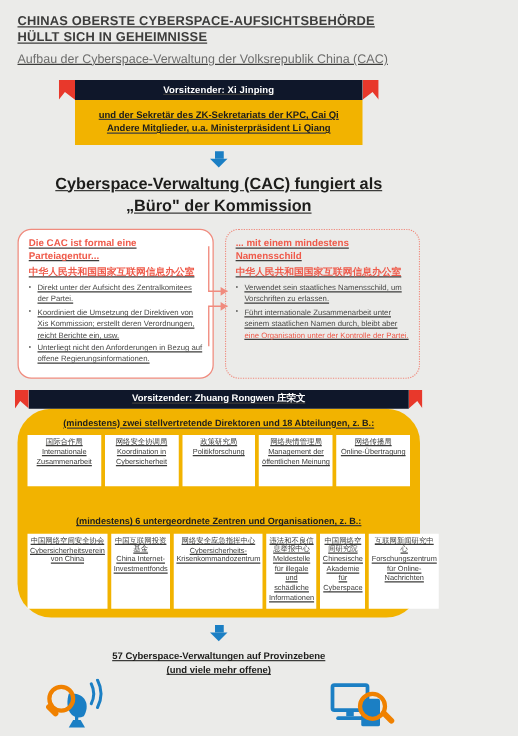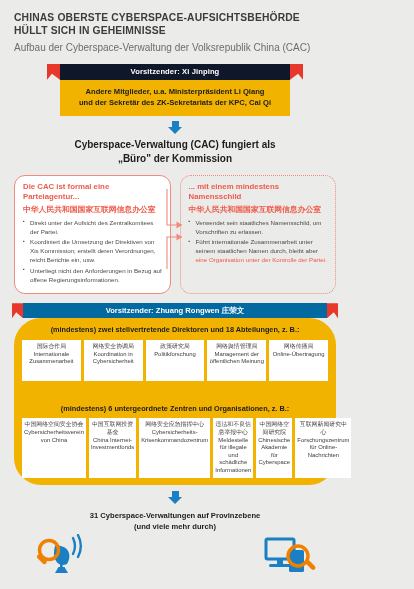--- a/index.html
+++ b/index.html
@@ -4,21 +4,21 @@
 <style>
   html,body{margin:0;padding:0;}
   body{
     width:414px;height:589px;
     background:#ebebe9;
     font-family:"Liberation Sans","DejaVu Sans",sans-serif;
     color:#3c3c3b;
     overflow:hidden;
     position:relative;
   }
-  .page{position:relative;width:350px;height:589px;}
+  .page{position:relative;width:350px;height:589px;text-decoration:underline;}
 
   
   .hdr{padding:12px 14px 0 14px;}
   .hdr-title{
     font-size:10.3px;font-weight:bold;letter-spacing:.15px;
     color:#3c3c3b;line-height:1.25;text-transform:uppercase;
   }
   .hdr-sub{
     font-size:10px;color:#6d6d6c;margin-top:3px;line-height:1.3;
   }
@@ -51,21 +51,21 @@
     margin:5px auto 4px auto;width:15px;
   }
   .arrow-blue .stem{width:7px;height:6px;background:#1b7fc4;margin:0 auto;}
   .arrow-blue .tip{
     width:0;height:0;border-left:7.5px solid transparent;
     border-right:7.5px solid transparent;border-top:7px solid #1b7fc4;
   }
 
   .cap-center{text-align:center;}
   .cap-center .l{
-    font-size:10px;font-weight:bold;color:#1d1d1b;line-height:1.45;
+    font-size:13px;font-weight:bold;color:#1d1d1b;line-height:1.45;
   }
 
   
   .cac-row{
     display:flex;margin:8px 14px 0 14px;gap:9px;position:relative;
   }
   .cac-box{flex:1;position:relative;padding:6px 7px 7px 8px;border-radius:11px;}
   .cac-left{border:1px solid #f08b7e;background:#ffffff;}
   .cac-right{border:1px dotted #f08b7e;background:transparent;}
   .cac-h1{
@@ -85,21 +85,21 @@
   }
   .hl{color:#ef5a4a;}
   .connector{
     position:absolute;left:50%;top:6px;transform:translateX(-50%);
     width:18px;height:96px;pointer-events:none;
   }
 
   
   .panel{margin:9px 14px 0 14px;position:relative;}
   .panel-ribbon{
-    position:relative;background:#0369a1;height:15px;
+    position:relative;background:#0f172a;height:15px;
     display:flex;align-items:center;justify-content:center;
     margin:0 9px;
   }
   .panel-ribbon:before,.panel-ribbon:after{
     content:"";position:absolute;top:0;width:11px;height:15px;background:#e8382b;
   }
   .panel-ribbon:before{left:-11px;clip-path:polygon(0 0,100% 0,100% 100%,38% 60%,0 100%);}
   .panel-ribbon:after{right:-11px;clip-path:polygon(0 0,100% 0,100% 100%,62% 60%,0 100%);}
   .panel-ribbon span{font-size:7.6px;font-weight:bold;color:#fff;}
   .panel-body{background:#f2b300;padding:5px 8px 7px 8px;border-radius:27px;}
@@ -148,22 +148,22 @@
   <div class="hdr">
     <div class="hdr-title">CHINAS OBERSTE CYBERSPACE-AUFSICHTSBEHÖRDE HÜLLT SICH IN GEHEIMNISSE</div>
     <div class="hdr-sub">Aufbau der Cyberspace-Verwaltung der Volksrepublik China (CAC)</div>
   </div>
 
   <div class="banner-wrap">
     <div class="ribbon">
       <span class="ribbon-txt">Vorsitzender: Xi Jinping</span>
     </div>
     <div class="yellowbox">
+      <div class="line">und der Sekretär des ZK-Sekretariats der KPC, Cai Qi</div>
       <div class="line">Andere Mitglieder, u.a. Ministerpräsident Li Qiang</div>
-      <div class="line">und der Sekretär des ZK-Sekretariats der KPC, Cai Qi</div>
     </div>
   </div>
 
   <div class="arrow-blue">
     <div class="stem"></div>
       <div class="tip"></div>
   </div>
 
   <div class="cap-center">
     <div class="l">Cyberspace-Verwaltung (CAC) fungiert als</div>
@@ -260,22 +260,22 @@
     </div>
   </div>
 
   <div class="arrow-blue" style="margin-top:6px">
     <div class="stem"></div>
       <div class="tip"></div>
   </div>
 
   <div class="prov">
     <div class="prov-cap">
-      <div class="l">31 Cyberspace-Verwaltungen auf Provinzebene</div>
-      <div class="l">(und viele mehr durch)</div>
+      <div class="l">57 Cyberspace-Verwaltungen auf Provinzebene</div>
+      <div class="l">(und viele mehr offene)</div>
     </div>
 
     <svg class="icon-left" width="62" height="42" viewBox="0 0 62 42">
       <path d="M40 4 a18 18 0 0 1 0 16" stroke="#1b7fc4" stroke-width="2.4" fill="none" stroke-linecap="round"></path>
       <path d="M45 1 a24 24 0 0 1 0 22" stroke="#1b7fc4" stroke-width="2.4" fill="none" stroke-linecap="round"></path>
       <path d="M22 12 C34 10 40 20 34 30 C26 34 18 26 22 12 Z" fill="#1b7fc4"></path>
       <rect x="27" y="28" width="2.6" height="9" fill="#1b7fc4"></rect>
       <path d="M22 39 L35 39 L31.5 33 L25.5 33 Z" fill="#1b7fc4"></path>
       <circle cx="16" cy="16" r="9.5" stroke="#f08100" stroke-width="3.4" fill="none"></circle>
       <rect x="3" y="23" width="12" height="4.6" rx="2.3" fill="#f08100" transform="rotate(45 9 25)"></rect>

